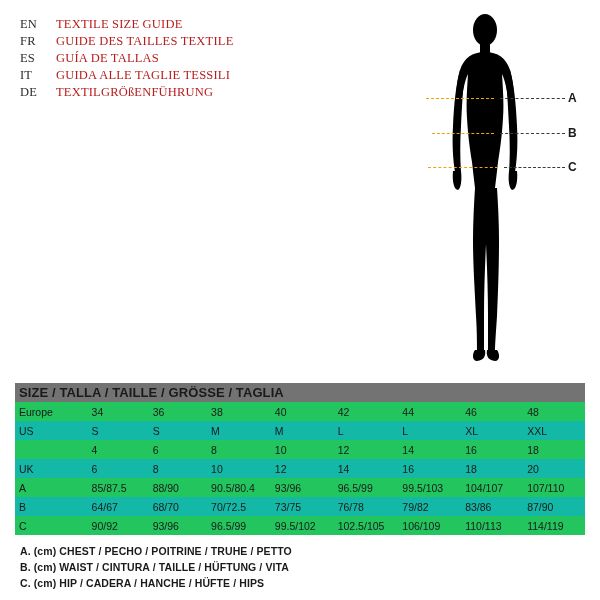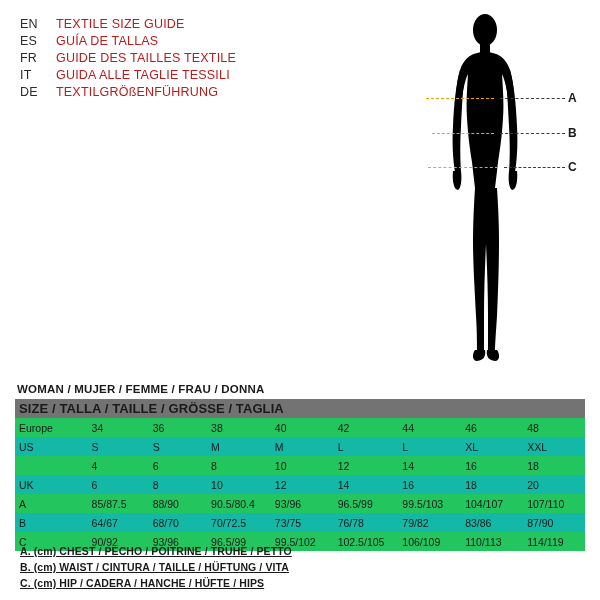--- a/index.html
+++ b/index.html
@@ -22,20 +22,21 @@
     left: 20px;
     top: 16px;
     width: 300px;
   }
   .lang-row {
     display: flex;
     align-items: baseline;
     font-size: 12.5px;
     line-height: 17px;
     letter-spacing: 0.2px;
+    font-family: Liberation Serif, serif;
   }
   .lang-code {
     width: 36px;
     flex: 0 0 36px;
     color: #2b2b2b;
   }
   .lang-text {
     color: #b91c1c;
   }
 
@@ -113,38 +114,37 @@
     left: 20px;
     top: 543px;
     width: 420px;
   }
   .legend-row {
     font-size: 10.5px;
     font-weight: bold;
     line-height: 16px;
     letter-spacing: 0.1px;
     color: #1a1a1a;
-    text-decoration: underline;
   }
 </style>
 </head>
 <body>
 
 <div id="lang-block">
   <div class="lang-row">
     <span class="lang-code">EN</span>
     <span class="lang-text">TEXTILE SIZE GUIDE</span>
   </div>
   <div class="lang-row">
+    <span class="lang-code">FR</span>
+    <span class="lang-text">GUIDE DES TAILLES TEXTILE</span>
+  </div>
+  <div class="lang-row">
     <span class="lang-code">ES</span>
     <span class="lang-text">GUÍA DE TALLAS</span>
-  </div>
-  <div class="lang-row">
-    <span class="lang-code">FR</span>
-    <span class="lang-text">GUIDE DES TAILLES TEXTILE</span>
   </div>
   <div class="lang-row">
     <span class="lang-code">IT</span>
     <span class="lang-text">GUIDA ALLE TAGLIE TESSILI</span>
   </div>
   <div class="lang-row">
     <span class="lang-code">DE</span>
     <span class="lang-text">TEXTILGRÖßENFÜHRUNG</span>
   </div>
 </div>
@@ -208,21 +208,20 @@
   <div class="measure-line" style="left:12px; top:125px; width:62px;"></div>
   <div class="measure-line solid-ext" style="left:80px; top:125px; width:65px;"></div>
   <div class="measure-label" style="left:148px; top:118px;">B</div>
 
   <div class="measure-line" style="left:8px; top:159px; width:70px;"></div>
   <div class="measure-line solid-ext" style="left:84px; top:159px; width:61px;"></div>
   <div class="measure-label" style="left:148px; top:152px;">C</div>
 </div>
 
 <div id="table-block">
-  <div class="woman-title">WOMAN / MUJER / FEMME / FRAU / DONNA</div>
   <table class="size-table">
     <tbody>
       <tr class="header-row">
         <td colspan="9">SIZE / TALLA / TAILLE / GRÖSSE / TAGLIA</td>
       </tr>
 
       <tr class="plain">
         <td class="rowlabel">Europe</td>
         <td class="val">34</td>
         <td class="val">36</td>

